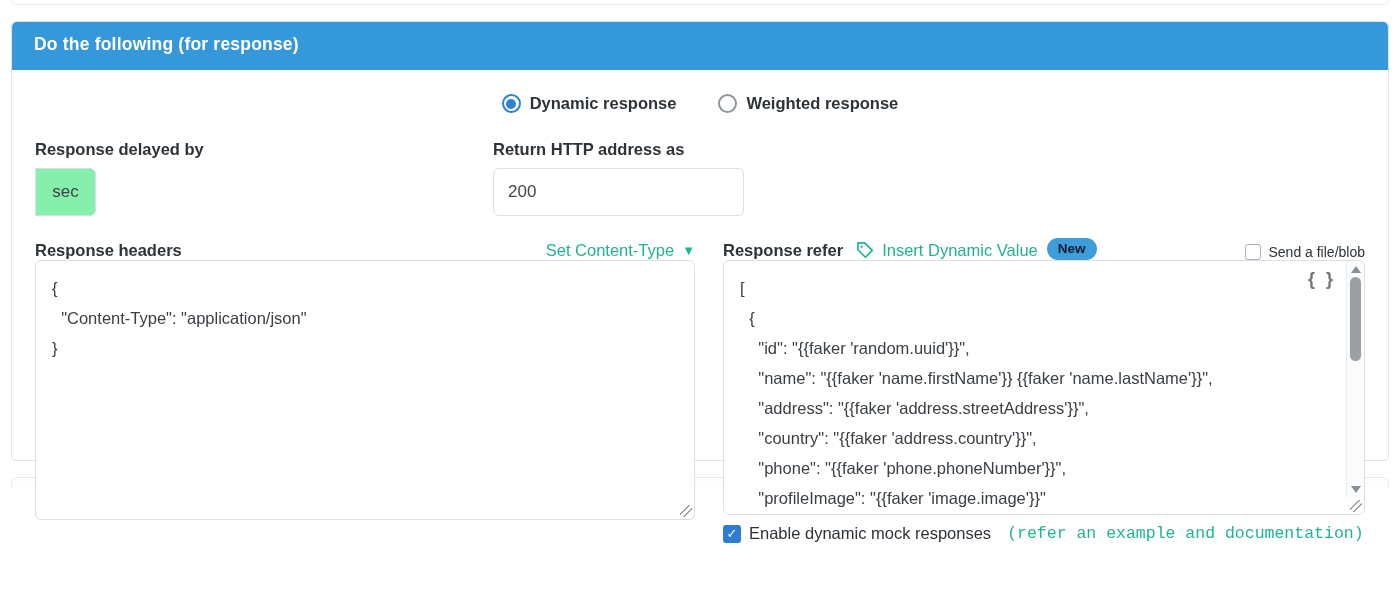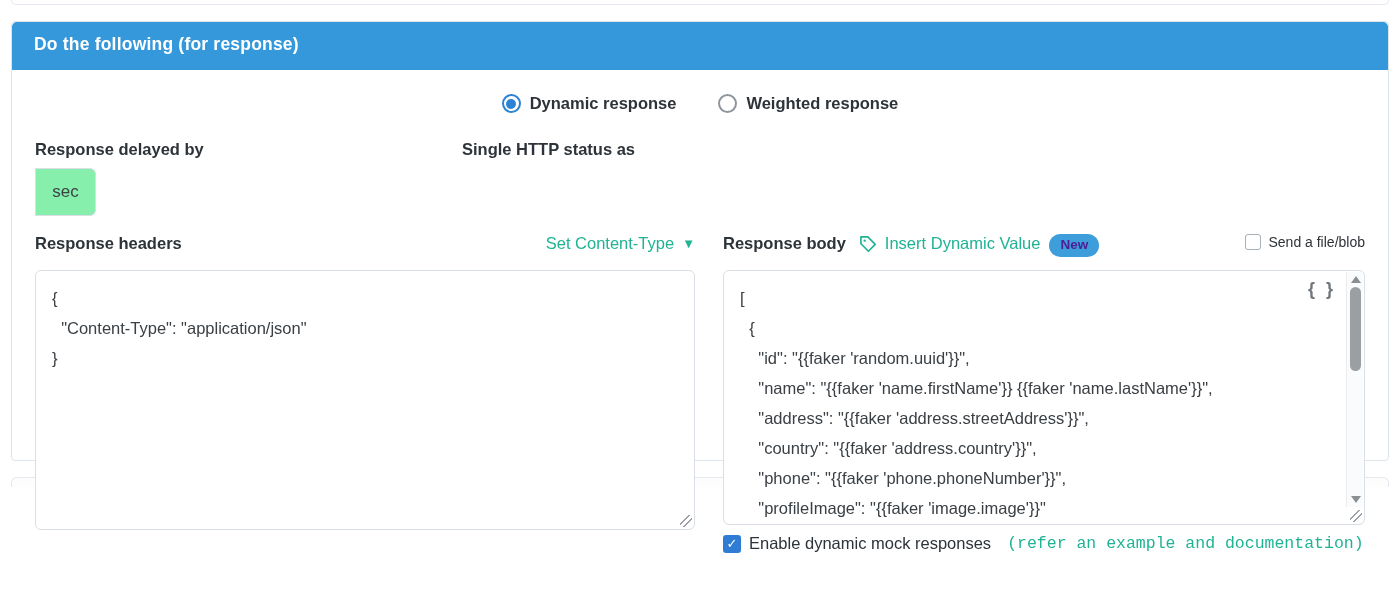--- a/index.html
+++ b/index.html
@@ -61,21 +61,21 @@
     width: 19px; height: 19px; border-radius: 50%;
     border: 2px solid #8f969d; background: #fff; position: relative; flex: 0 0 auto;
   }
   .radio.checked { border-color: #2c83d4; }
   .radio.checked::after {
     content: ""; position: absolute; inset: 2.5px;
     background: #2c83d4; border-radius: 50%;
   }
 
   
-  .fields-row { display: flex; padding: 0 23px; margin-top: 27px; }
+  .fields-row { display: flex; gap: 31px; padding: 0 23px; margin-top: 27px; }
   .field { width: 427px; }
   .field-label { font-size: 16.5px; font-weight: 700; margin-bottom: 9px; }
   .input-group { display: flex; height: 48px; }
   .text-input {
     flex: 1; height: 48px; min-width: 0;
     border: 1px solid var(--border-light); border-radius: 6px;
     font-size: 17px; padding: 0 14px; color: #41464b;
     font-family: inherit; outline: none; background: #fff;
   }
   .input-group .text-input { border-radius: 6px 0 0 6px; border-right: none; }
@@ -84,31 +84,31 @@
     border: 1px solid var(--border-light);
     border-radius: 0 6px 6px 0;
     display: flex; align-items: center; justify-content: center;
     font-size: 17px; color: #3c4247;
   }
 
   
   .editors-row { display: flex; gap: 28px; padding: 0 23px 0 23px; margin-top: 18px; }
   .col-headers { width: 660px; flex: 0 0 660px; }
   .col-body { flex: 1; }
-  .editor-head { display: flex; align-items: flex-start; height: 26px; margin-bottom: 10px; }
+  .editor-head { display: flex; align-items: flex-end; height: 26px; }
   .editor-head .spacer { flex: 1; }
   .bold-label { font-size: 16.5px; font-weight: 700; }
   .teal-link {
     color: var(--accent-teal); font-size: 16.5px; text-decoration: none;
     display: inline-flex; align-items: center; gap: 6px; cursor: pointer;
   }
   .caret-down { font-size: 13px; color: var(--accent-teal); margin-left: 2px; }
   .tag-icon-wrap { margin: 0 7px 0 12px; display: inline-flex; align-items: center; }
   .new-badge {
-    background: var(--badge-blue); color: #4c1d95;
+    background: var(--badge-blue); color: #0f172a;
     font-size: 13.5px; font-weight: 700;
     padding: 4px 11px 5px; border-radius: 13px; margin-left: 9px;
     line-height: 1;
   }
   .checkbox-inline { display: flex; align-items: center; gap: 7px; font-size: 14px; cursor: pointer; }
   .checkbox-empty {
     width: 16px; height: 16px; background: #fff;
     border: 1px solid #a8b0b8; border-radius: 3px; flex: 0 0 auto;
   }
   .checkbox-checked {
@@ -184,21 +184,22 @@
   </div>
 
   <div class="fields-row">
     <div class="field">
       <div class="field-label">Response delayed by</div>
       <div class="input-group">
         <div class="input-addon">sec</div>
       </div>
     </div>
     <div class="field">
-      <div class="field-label">Single HTTP status as</div>
+      <div class="field-label">Return HTTP address as</div>
+      <input class="text-input" value="200" style="">
     </div>
   </div>
 
   <div class="editors-row">
 
     <div class="col-headers">
       <div class="editor-head">
         <span class="bold-label">Response headers</span>
         <span class="spacer"></span>
         <a class="teal-link">
@@ -209,21 +210,21 @@
       <div class="editor headers-editor">
         <div class="code-line">{</div>
         <div class="code-line">  "Content-Type": "application/json"</div>
         <div class="code-line">}</div>
         <div class="resize-handle"></div>
       </div>
     </div>
 
     <div class="col-body">
       <div class="editor-head">
-        <span class="bold-label">Response body</span>
+        <span class="bold-label">Response refer</span>
         <span class="tag-icon-wrap">
           <svg width="20" height="20" viewBox="0 0 24 24" fill="none" stroke="#1fb394" stroke-width="2" stroke-linejoin="round" stroke-linecap="round">
             <path d="M3.5 3.5h8.2l9 9-8.2 8.2-9-9z"></path>
             <circle cx="8" cy="8" r="1.4" fill="#1fb394" stroke="none"></circle>
           </svg>
         </span>
         <a class="teal-link">
           <span>Insert Dynamic Value</span>
         </a>
         <span class="new-badge">New</span>

